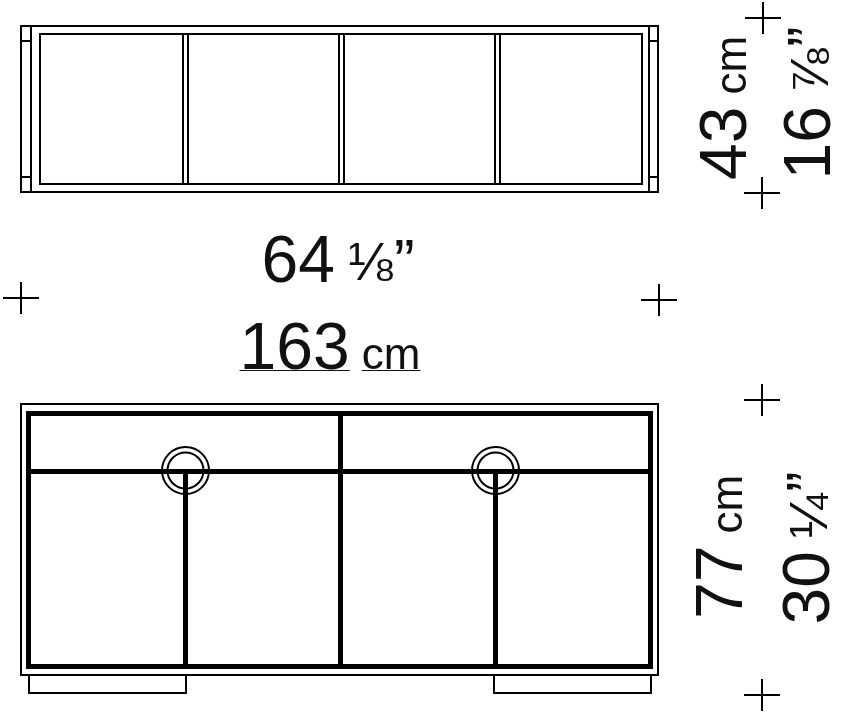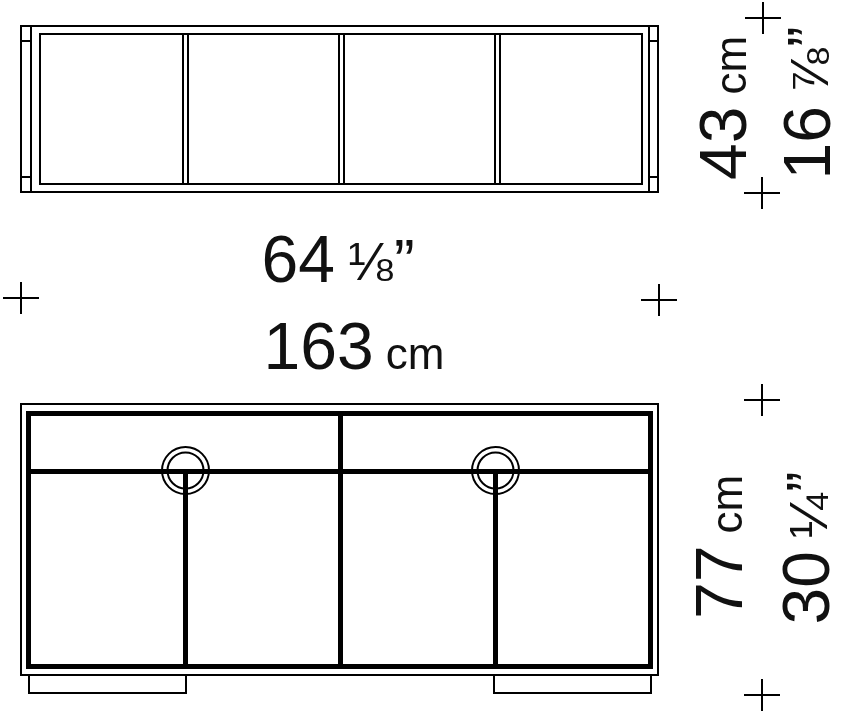--- a/index.html
+++ b/index.html
@@ -148,21 +148,21 @@
   <div class="cross" style="left:659px; top:300px;"></div>
   <div class="cross" style="left:763px; top:18px;"></div>
   <div class="cross" style="left:762px; top:193px;"></div>
   <div class="cross" style="left:762px; top:400px;"></div>
   <div class="cross" style="left:762px; top:695px;"></div>
 
   <div class="dim-label" style="left:338px; top:259px;">
     <span class="num">64</span><span class="frac">⅛</span><span class="mark">”</span>
   </div>
 
-  <div class="dim-label" style="left:354px; top:346px;">
+  <div class="dim-label" style="left:330px; top:346px;text-decoration:underline;">
     <span class="num">163</span><span class="unit">cm</span>
   </div>
 
   <div class="dim-label rot" style="left:723px; top:108px;">
     <span class="num">43</span><span class="unit">cm</span>
   </div>
 
   <div class="dim-label rot" style="left:807px; top:103px;">
     <span class="num">16</span><span class="frac">⅞</span><span class="mark">”</span>
   </div>

